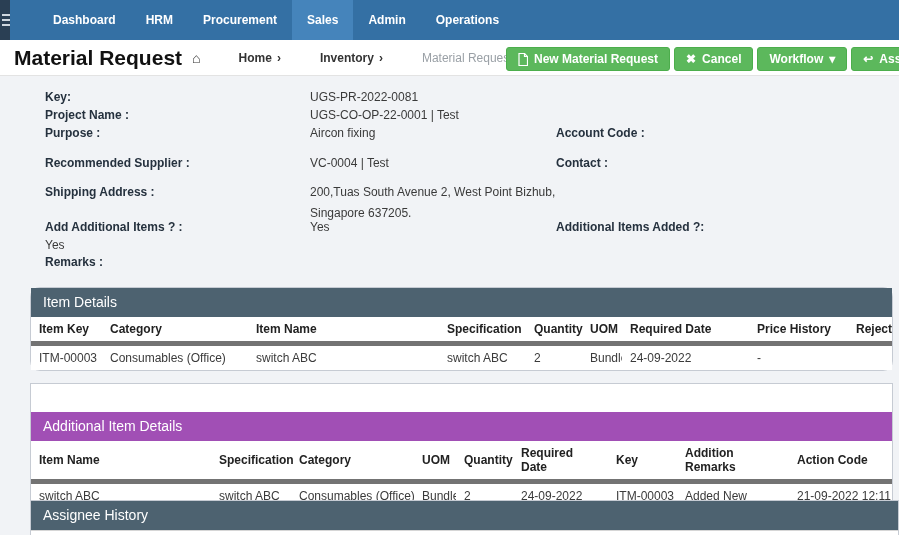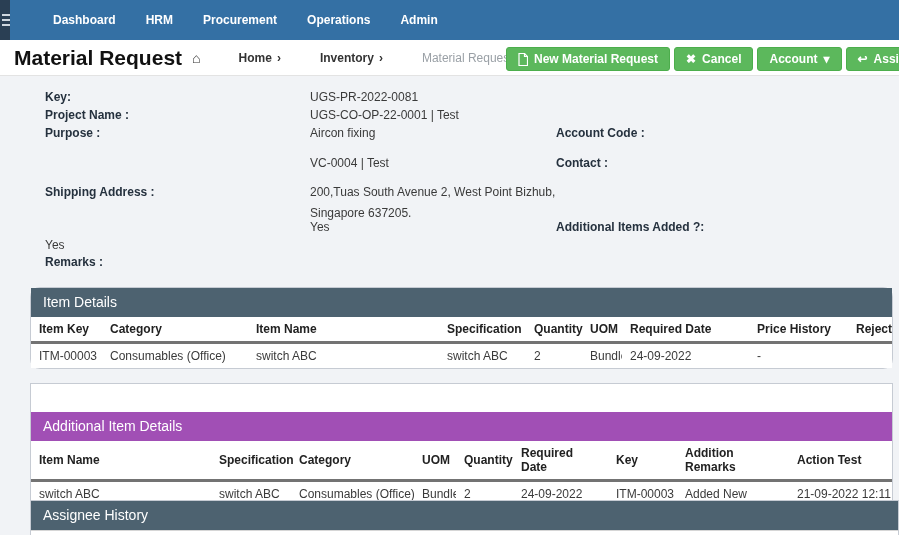--- a/index.html
+++ b/index.html
@@ -68,21 +68,21 @@
   }
   .head-dark   { background:#4d6270; }
   .head-purple { background:#a14fb5;margin-top:28px; }
 
   table.grid {
     width:100%; border-collapse:collapse; table-layout:fixed;
     background:#fff; font-size:12px;
   }
   table.grid thead th {
     text-align:left; font-weight:bold; color:#222;
-    padding:5px 8px; border-bottom:3px solid #737373;
+    padding:5px 8px; border-bottom:5px solid #737373;
   }
   table.grid tbody td {
     text-align:left; color:#3a3a3a; padding:5px 8px;
     overflow:hidden; white-space:nowrap;
   }
 
   #panel-item { left:30px; top:287px; width:863px;border-radius:10px; }
   #item-table th:nth-child(1){width:71px}  #item-table th:nth-child(2){width:146px}
   #item-table th:nth-child(3){width:191px} #item-table th:nth-child(4){width:87px}
   #item-table th:nth-child(5){width:56px}  #item-table th:nth-child(6){width:40px}
@@ -103,22 +103,23 @@
 <div class="navbar">
   <div class="nav-toggle">
       <i></i>
       <i></i>
       <i></i>
     </div>
   <div class="nav-items">
     <div class="nav-item">Dashboard</div>
     <div class="nav-item">HRM</div>
     <div class="nav-item">Procurement</div>
+    <div class="nav-item active">Sales</div>
+    <div class="nav-item">Admin</div>
     <div class="nav-item">Operations</div>
-    <div class="nav-item">Admin</div>
   </div>
 </div>
 
 <div class="page-header">
   <div class="page-title">Material Request</div>
   <div class="breadcrumb">
     <span class="home-icon">⌂</span>
     <span class="crumb">Home</span>
     <span class="crumb-sep">›</span>
     <span class="crumb">Inventory</span>
@@ -134,21 +135,21 @@
             <path d="M6.5 0.5 V3.5 H9.5" fill="none" stroke="#ffffff" stroke-width="1.2"></path>
           </svg>
       </span>
       <span>New Material Request</span>
     </button>
     <button class="btn">
       <span class="uicon">✖</span>
       <span>Cancel</span>
     </button>
     <button class="btn">
-      <span>Account</span>
+      <span>Workflow</span>
       <span class="uicon">▾</span>
     </button>
     <button class="btn">
       <span class="uicon">↩</span>
       <span>Assign</span>
     </button>
 
   </div>
 </div>
 
@@ -157,28 +158,30 @@
   <div class="val" style="left:310px; top:14px">UGS-PR-2022-0081</div>
 
   <div class="lbl" style="left:45px; top:32px">Project Name :</div>
   <div class="val" style="left:310px; top:32px">UGS-CO-OP-22-0001 | Test</div>
 
   <div class="lbl" style="left:45px; top:50px">Purpose :</div>
   <div class="val" style="left:310px; top:50px">Aircon fixing</div>
   <div class="lbl" style="left:556px; top:50px">Account Code :</div>
   <div class="val" style="left:660px; top:50px"></div>
 
+  <div class="lbl" style="left:45px; top:80px">Recommended Supplier :</div>
   <div class="val" style="left:310px; top:80px">VC-0004 | Test</div>
   <div class="lbl" style="left:556px; top:80px">Contact :</div>
   <div class="val" style="left:620px; top:80px"></div>
 
   <div class="lbl" style="left:45px; top:109px">Shipping Address :</div>
   <div class="val" style="left:310px; top:109px">200,Tuas South Avenue 2, West Point Bizhub,</div>
   <div class="val" style="left:310px; top:130px">Singapore 637205.</div>
 
+  <div class="lbl" style="left:45px; top:144px">Add Additional Items ? :</div>
   <div class="val" style="left:310px; top:144px">Yes</div>
   <div class="lbl" style="left:556px; top:144px">Additional Items Added ?:</div>
   <div class="val" style="left:700px; top:144px"></div>
 
   <div class="val" style="left:45px; top:162px">Yes</div>
 
   <div class="lbl" style="left:45px; top:179px">Remarks :</div>
   <div class="val" style="left:120px; top:179px"></div>
 </div>
 
@@ -220,21 +223,21 @@
     <thead>
         <tr>
           <th>Item Name</th>
           <th>Specification</th>
           <th>Category</th>
           <th>UOM</th>
           <th>Quantity</th>
           <th>Required Date</th>
           <th>Key</th>
           <th>Addition Remarks</th>
-          <th>Action Test</th>
+          <th>Action Code</th>
         </tr>
       </thead>
     <tbody>
         <tr>
           <td>switch ABC</td>
           <td>switch ABC</td>
           <td>Consumables (Office)</td>
           <td>Bundle</td>
           <td>2</td>
           <td>24-09-2022</td>

